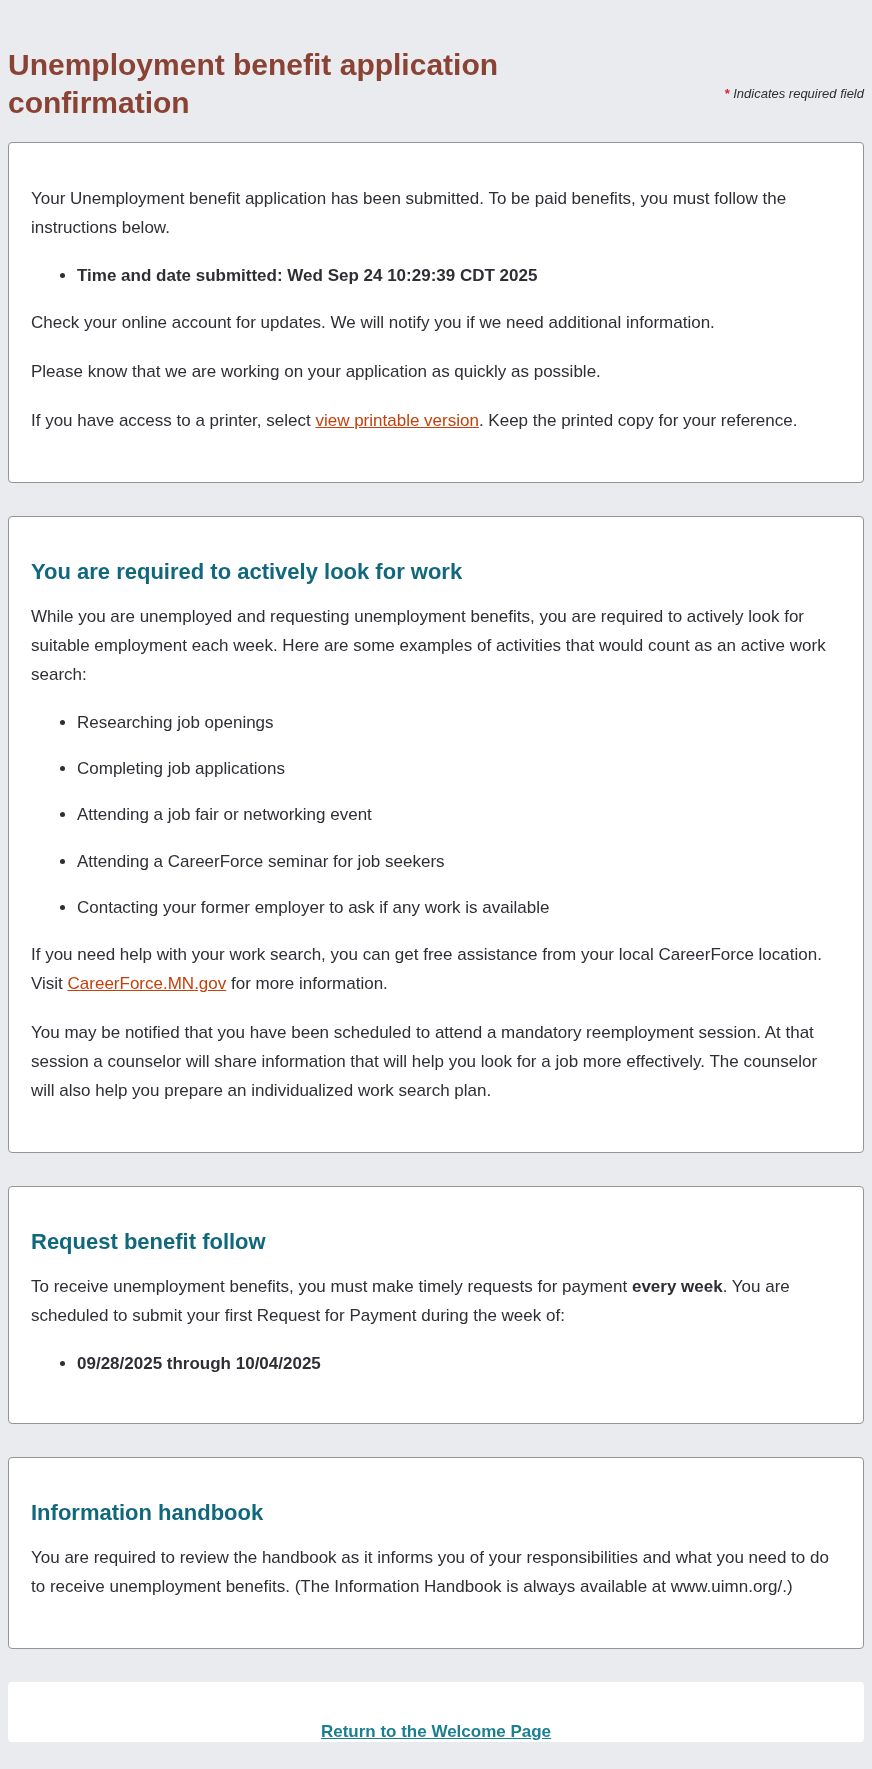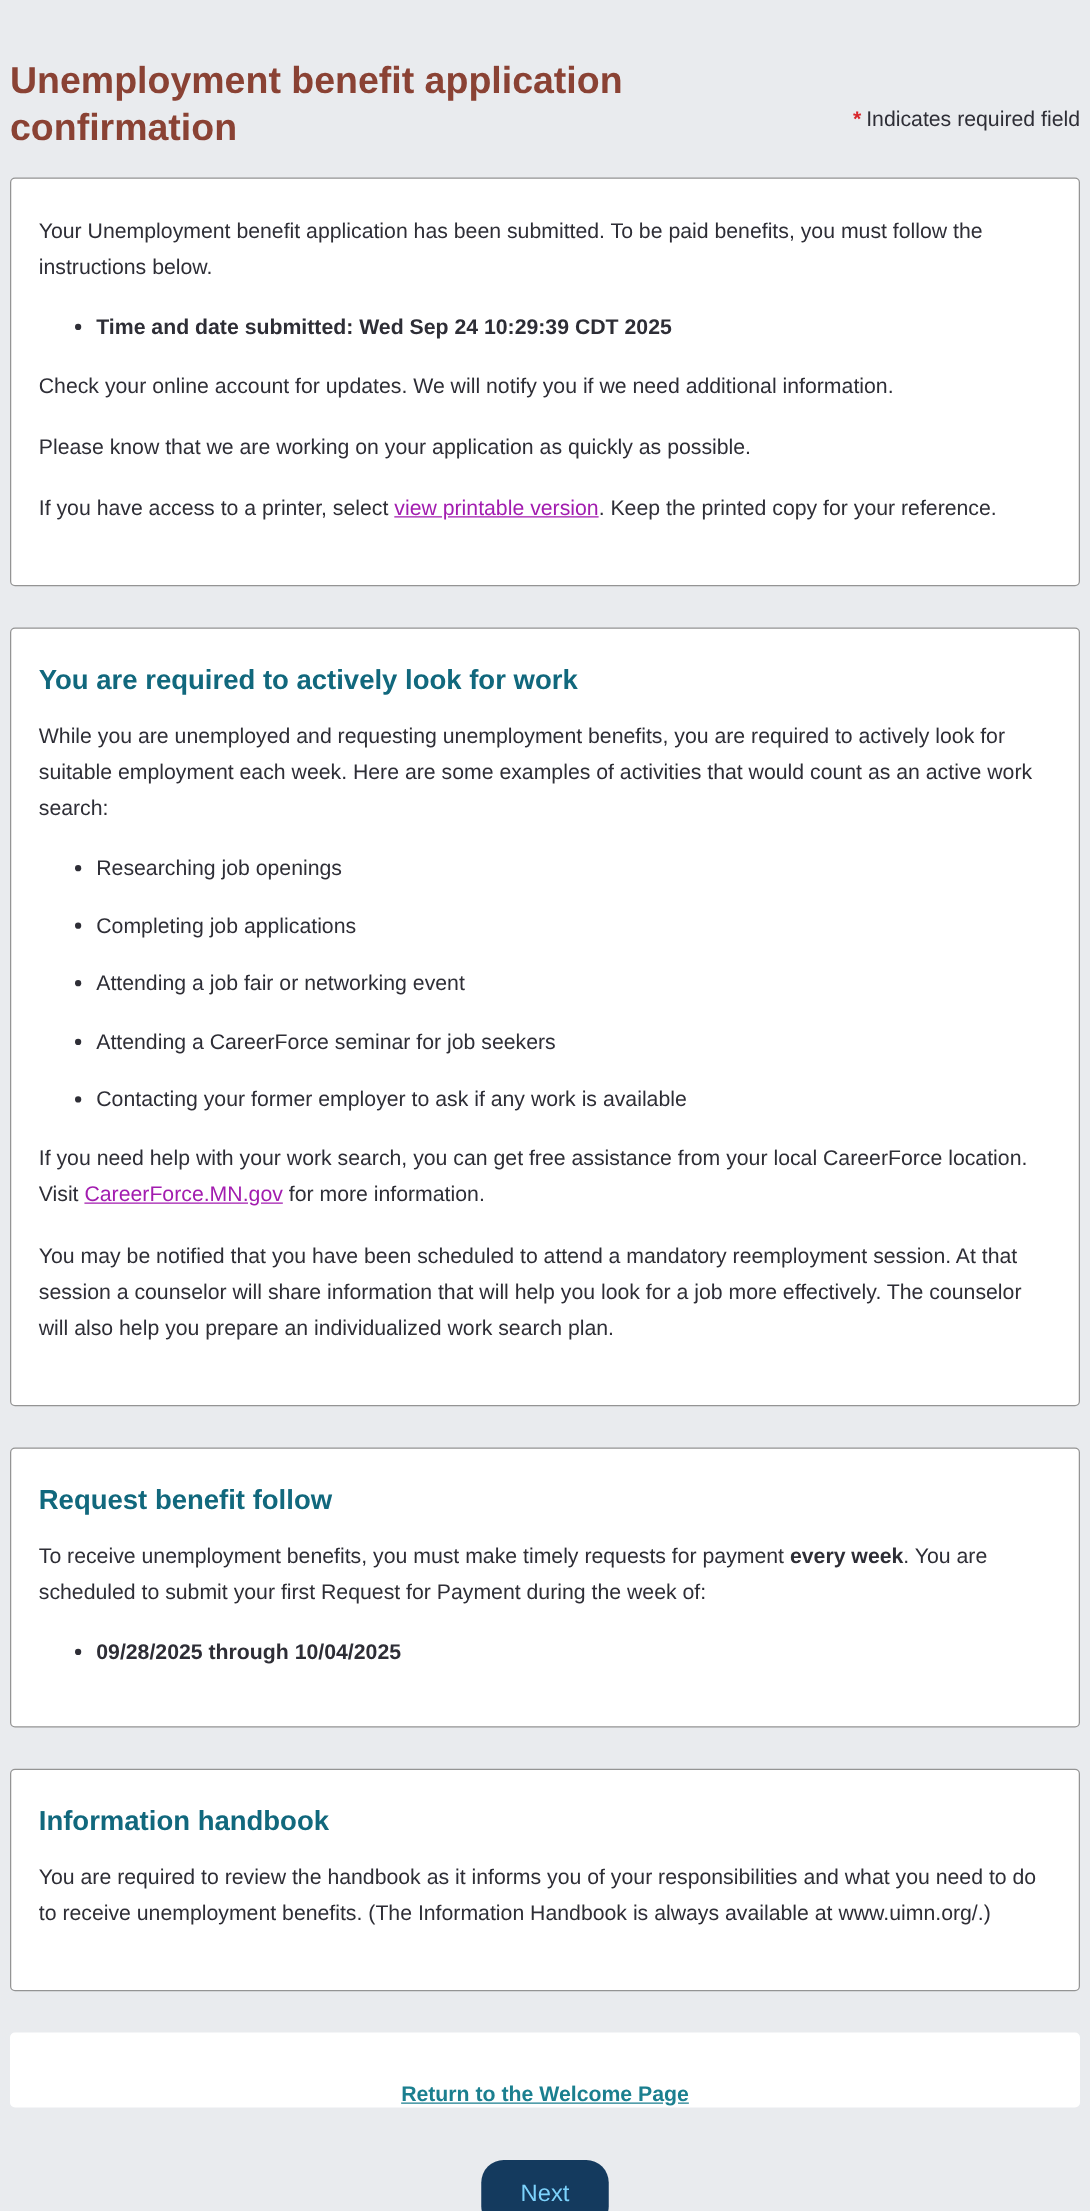--- a/index.html
+++ b/index.html
@@ -25,32 +25,33 @@
   .page-title {
     margin: 0;
     font-size: 30px;
     line-height: 1.27;
     font-weight: 700;
     color: #8a4234;
     max-width: 560px;
   }
   .required-note {
     padding-top: 20px;
-    font-size: 17px;
+    font-size: 13px;
     white-space: nowrap;
     color: #2e2e36;
+    font-style: italic;
   }
   .asterisk { color: #d9252b; font-weight: 700; margin-right: 4px; }
 
   
   .card {
     background: #ffffff;
     border: 1px solid #949494;
     border-radius: 4px;
-    padding: 28px 22px 46px;
+    padding: 42px 22px 46px;
     margin-bottom: 33px;
   }
   .card p {
     margin: 0 0 20px;
     font-size: 17px;
     line-height: 1.7;
   }
   .card p:last-child { margin-bottom: 0; }
   .card ul {
     margin: 0 0 20px;
@@ -62,21 +63,21 @@
   }
   .card ul:last-child { margin-bottom: 0; }
   .bold { font-weight: 700; }
   h2.card-heading {
     margin: 0 0 18px;
     font-size: 22px;
     font-weight: 700;
     color: #11687d;
   }
   a.link {
-    color: #a21caf;
+    color: #c2410c;
     text-decoration: underline;
     cursor: pointer;
   }
 
   
   .link-bar {
     background: #ffffff;
     border-radius: 4px;
     height: 60px;
     display: flex;

